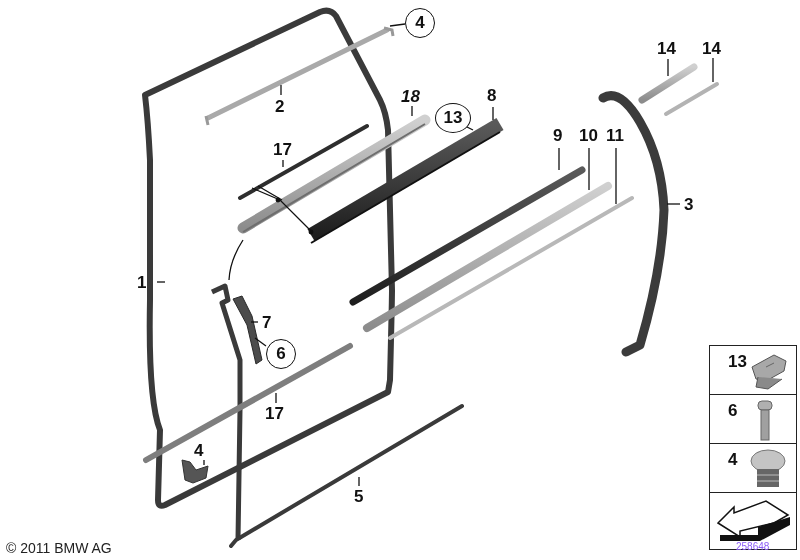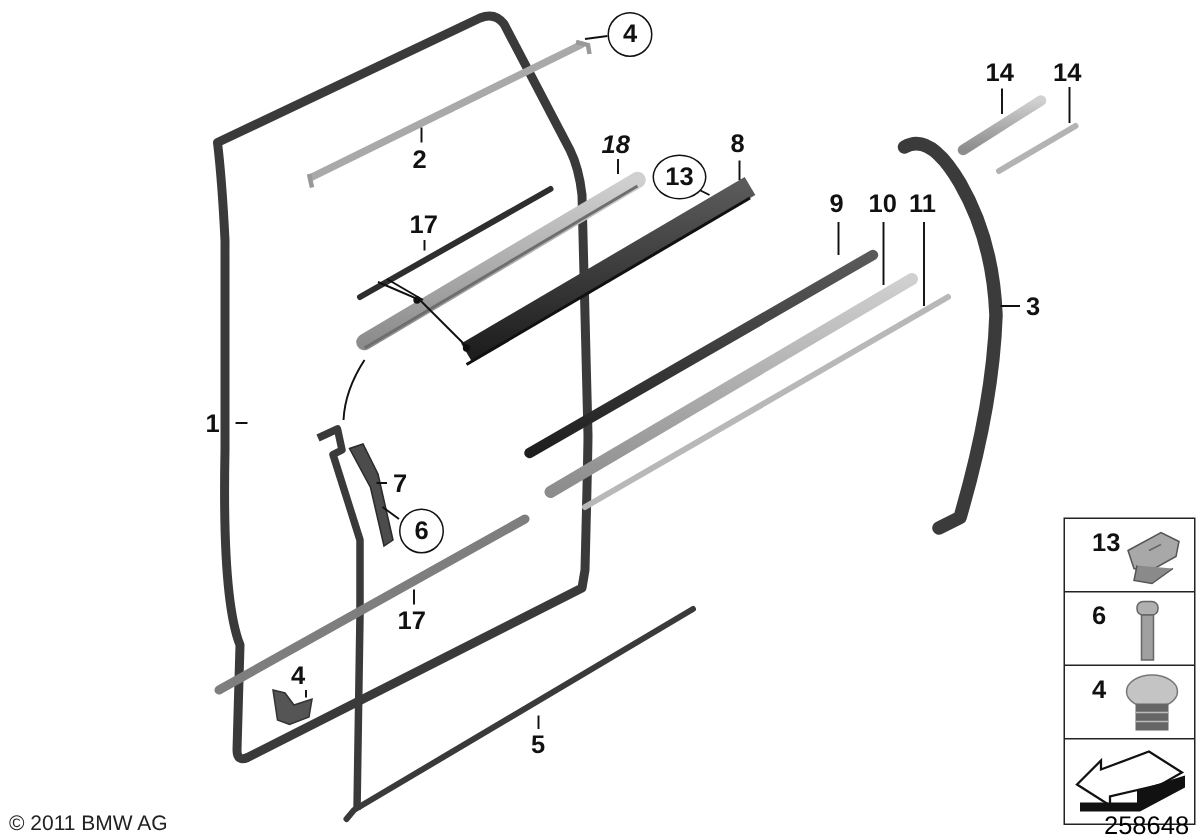--- a/index.html
+++ b/index.html
@@ -6,21 +6,21 @@
   body { width:800px; height:560px; position:relative; overflow:hidden; font-family:"Liberation Sans", sans-serif; }
   #diagram { position:absolute; left:0; top:0; width:800px; height:560px; }
   .lbl { position:absolute; font-family:"Liberation Sans", sans-serif; font-weight:bold; font-size:17px; color:#111; line-height:1;text-align:right; }
   .circ { position:absolute; width:30px; height:30px; border:1.5px solid #111; border-radius:50%; box-sizing:border-box; display:flex; align-items:center; justify-content:center; font-weight:bold; font-size:17px; color:#111; background:#fff; }
   .legend { position:absolute; left:709px; top:345px; width:88px; border:1.5px solid #222; box-sizing:border-box; background:#fff; }
   .legend-cell { position:relative; height:49px; border-bottom:1.5px solid #222; box-sizing:border-box; }
   .legend-cell:last-child { border-bottom:none; height:56px; }
   .legend-num { position:absolute; left:18px; top:6px; font-weight:bold; font-size:17px; color:#111; }
   .legend-icon { position:absolute; right:6px; top:3px; }
   .footer-left { position:absolute; left:6px; top:540px; font-size:14px; color:#222; }
-  .footer-right { position:absolute; left:736px; top:541px; font-size:17px; color:#000000;text-align:right; }
+  .footer-right { position:absolute; left:736px; top:541px; font-size:10px; color:#8b5cf6;text-align:right; }
 </style>
 </head>
 <body>
 
 <svg id="diagram" viewBox="0 0 800 560" xmlns="http://www.w3.org/2000/svg">
   <defs>
     <linearGradient id="gLight" x1="0" y1="0" x2="0" y2="1">
       <stop offset="0" stop-color="#d0d0d0"></stop>
         <stop offset="1" stop-color="#8c8c8c"></stop>
     </linearGradient>

